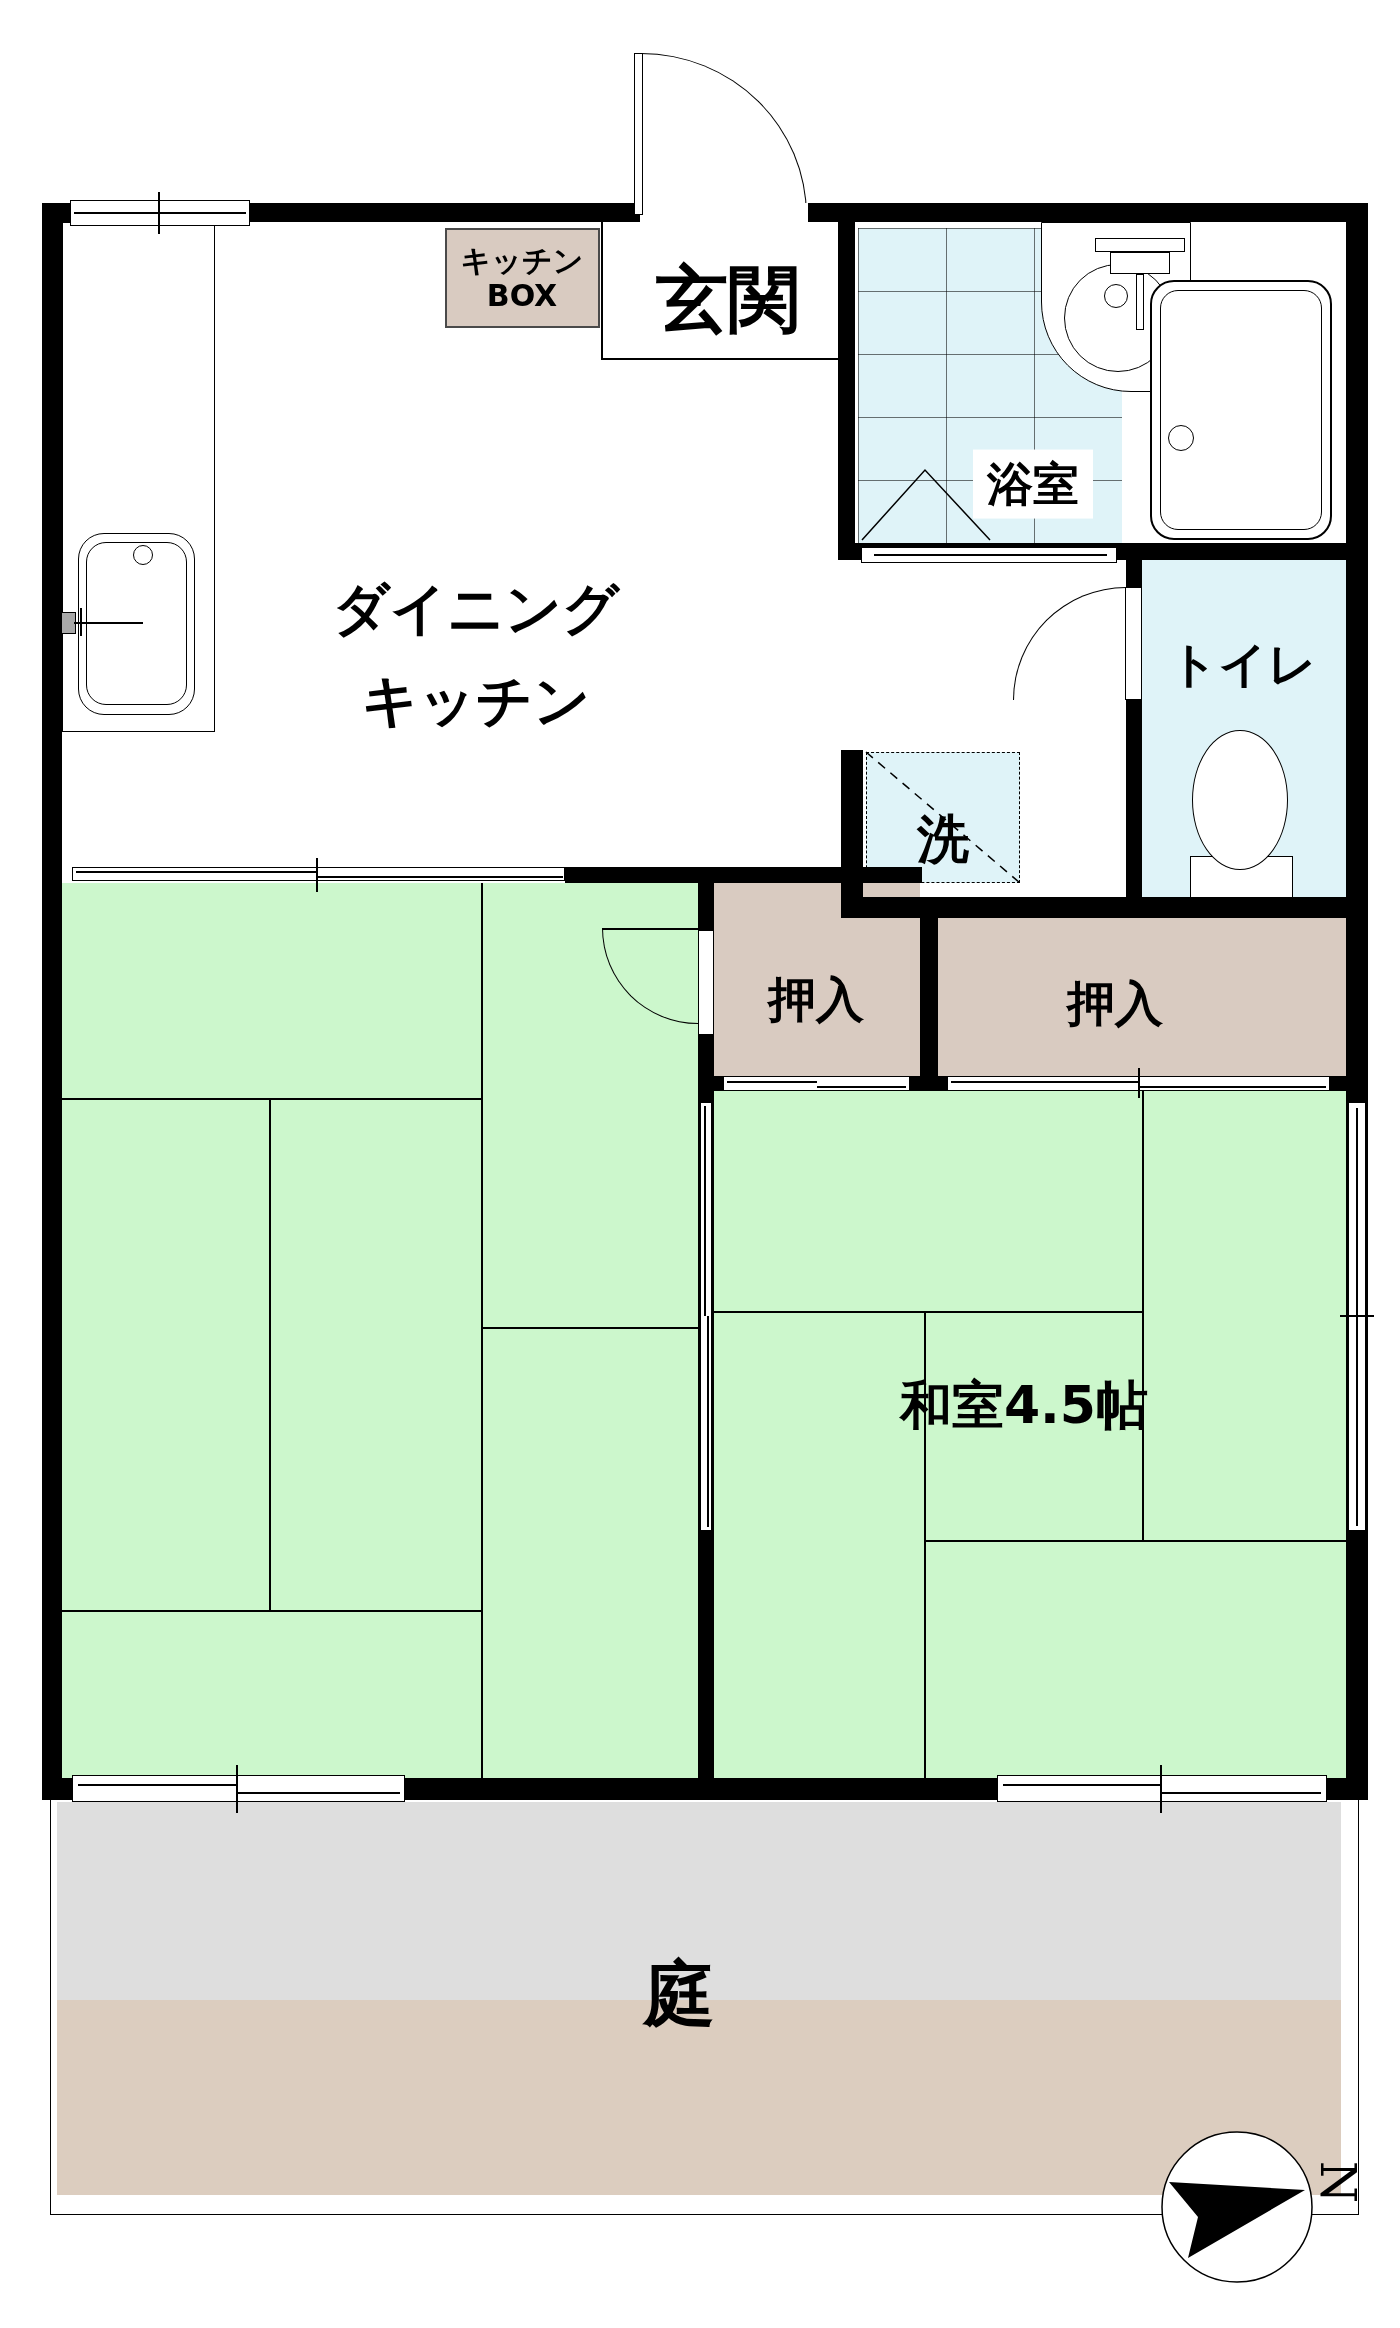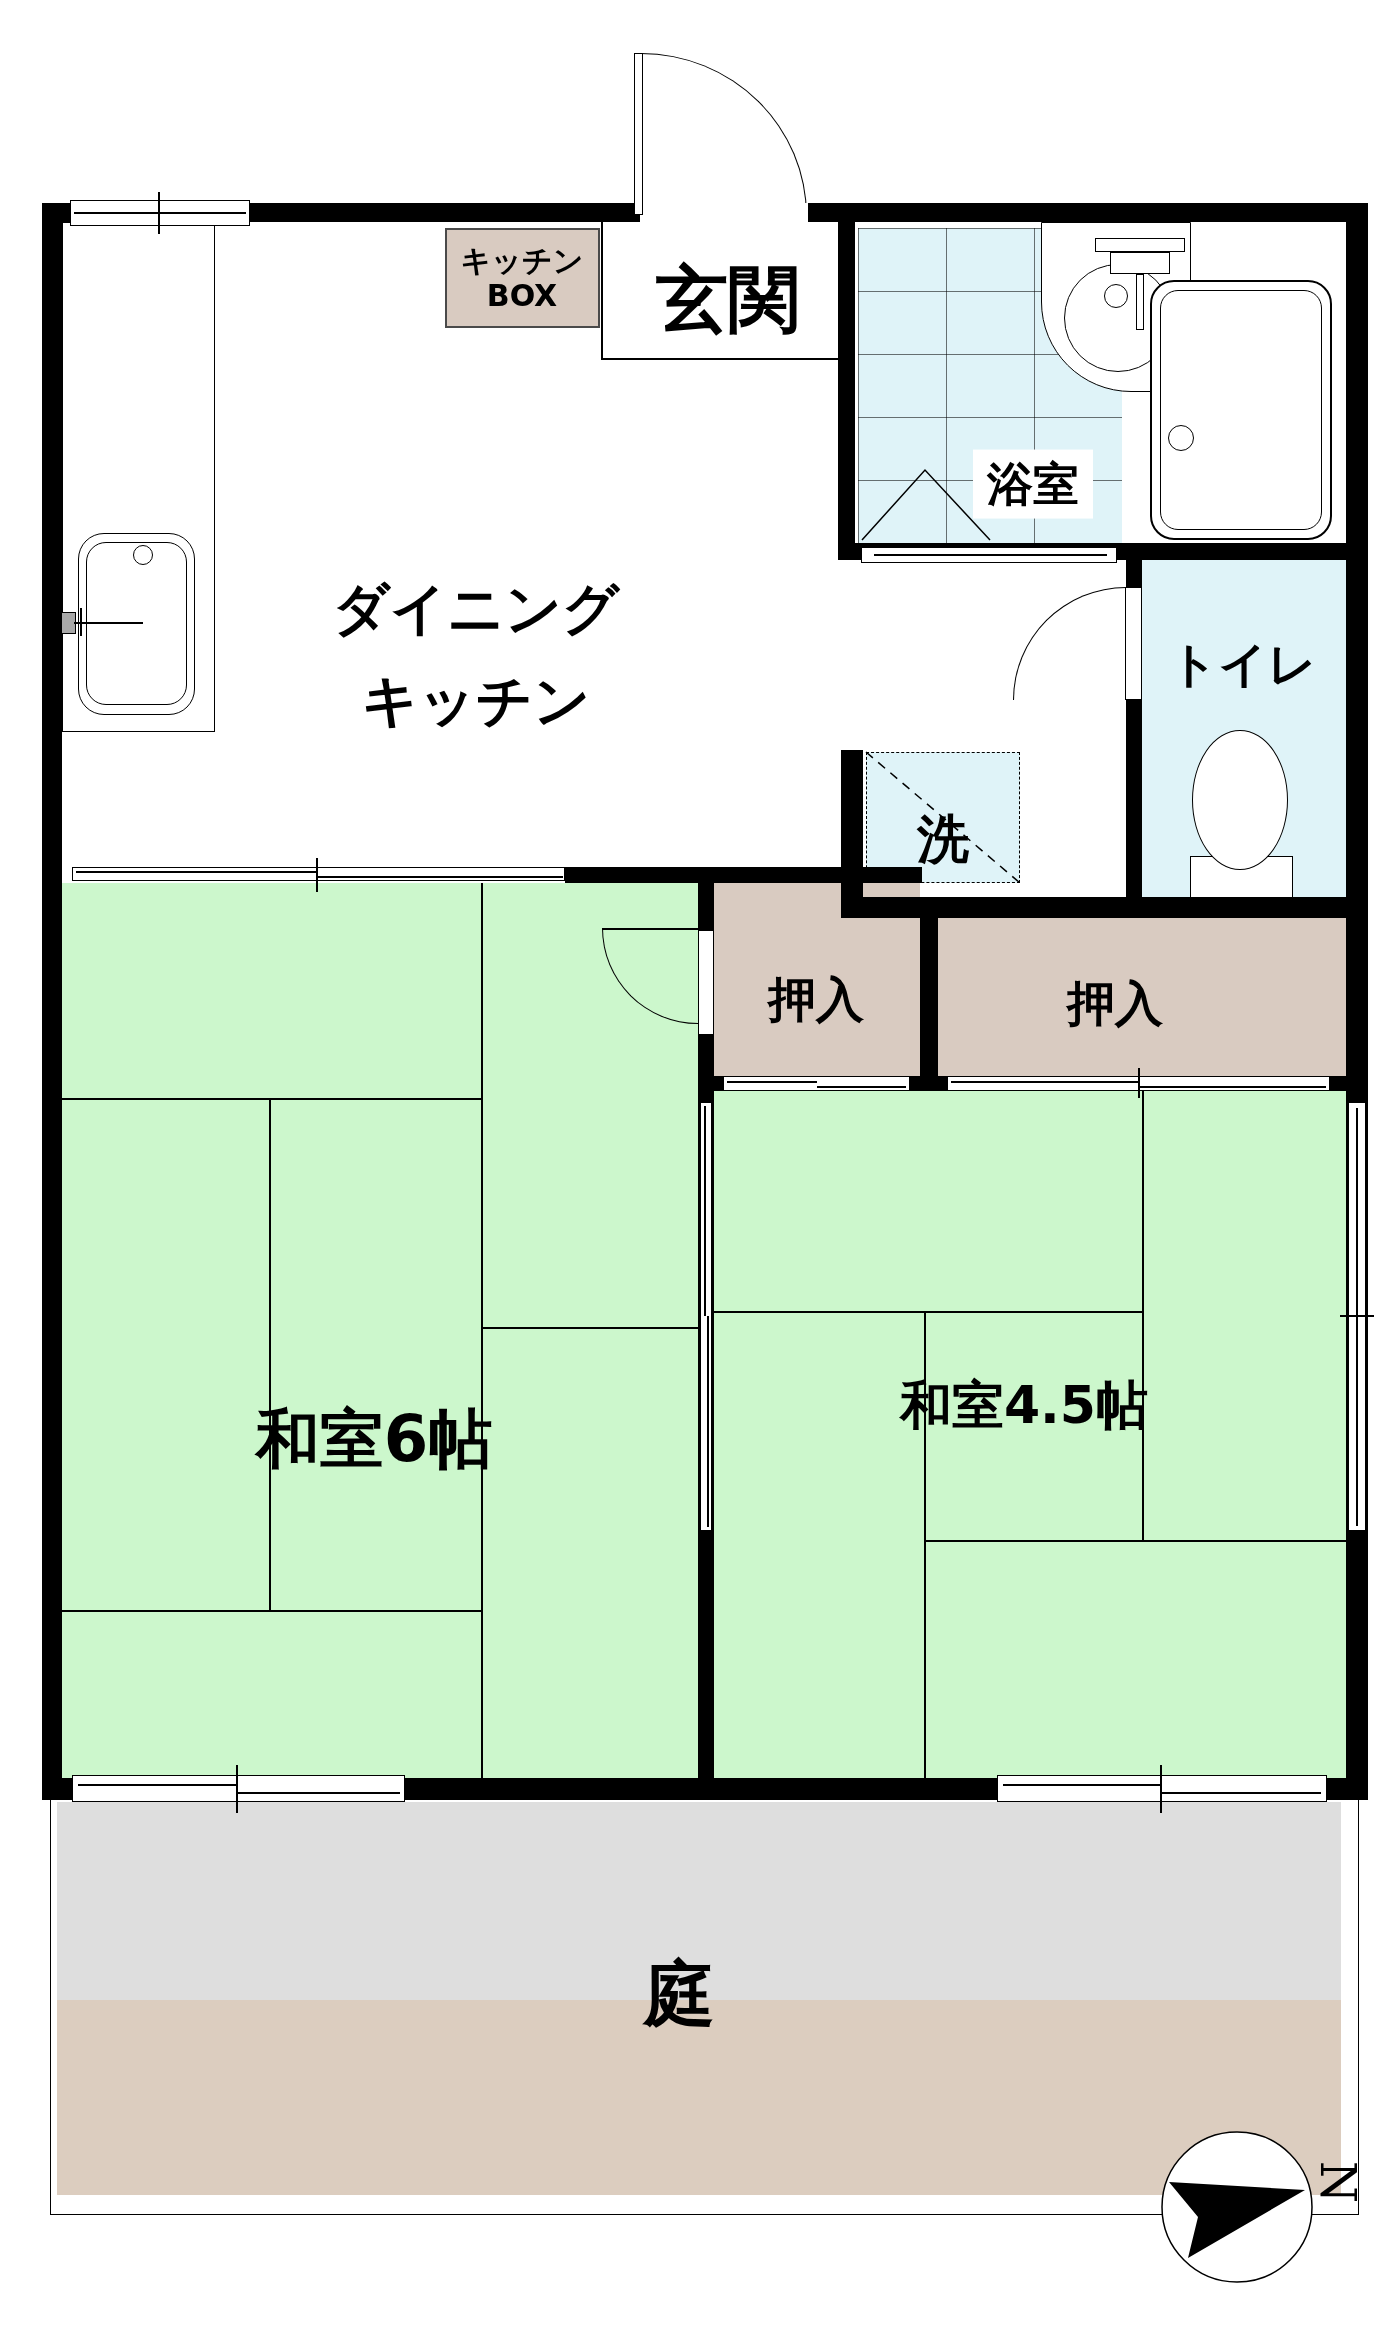--- a/index.html
+++ b/index.html
@@ -157,18 +157,17 @@
   </div>
   <div class="lbl" style="left:1033px;top:484px;font-size:46px;background:#fff;padding:8px 14px;">浴室</div>
   <div class="lbl" style="left:1243px;top:665px;font-size:48px;">トイレ</div>
   <div class="lbl" style="left:476px;top:655px;font-size:56px;line-height:1.65;">
     <div>ダイニング</div>
     <div>キッチン</div>
   </div>
   <div class="lbl" style="left:943px;top:840px;font-size:52px;">洗</div>
   <div class="lbl" style="left:816px;top:1000px;font-size:48px;">押入</div>
   <div class="lbl" style="left:1115px;top:1004px;font-size:48px;">押入</div>
-  <div class="lbl" style="left:374px;top:1440px;font-size:64px;">和室6帖</div>
   <div class="lbl" style="left:1024px;top:1406px;font-size:52px;">和室4.5帖</div>
   <div class="lbl" style="left:679px;top:1994px;font-size:72px;">庭</div>
   <div class="lbl" style="left:1337px;top:2182px;font-size:48px;font-weight:400;font-family:'DejaVu Serif','Liberation Serif',serif;transform:translate(-50%,-50%) rotate(90deg);">N</div>
 
 </div>
 
 </body></html>

